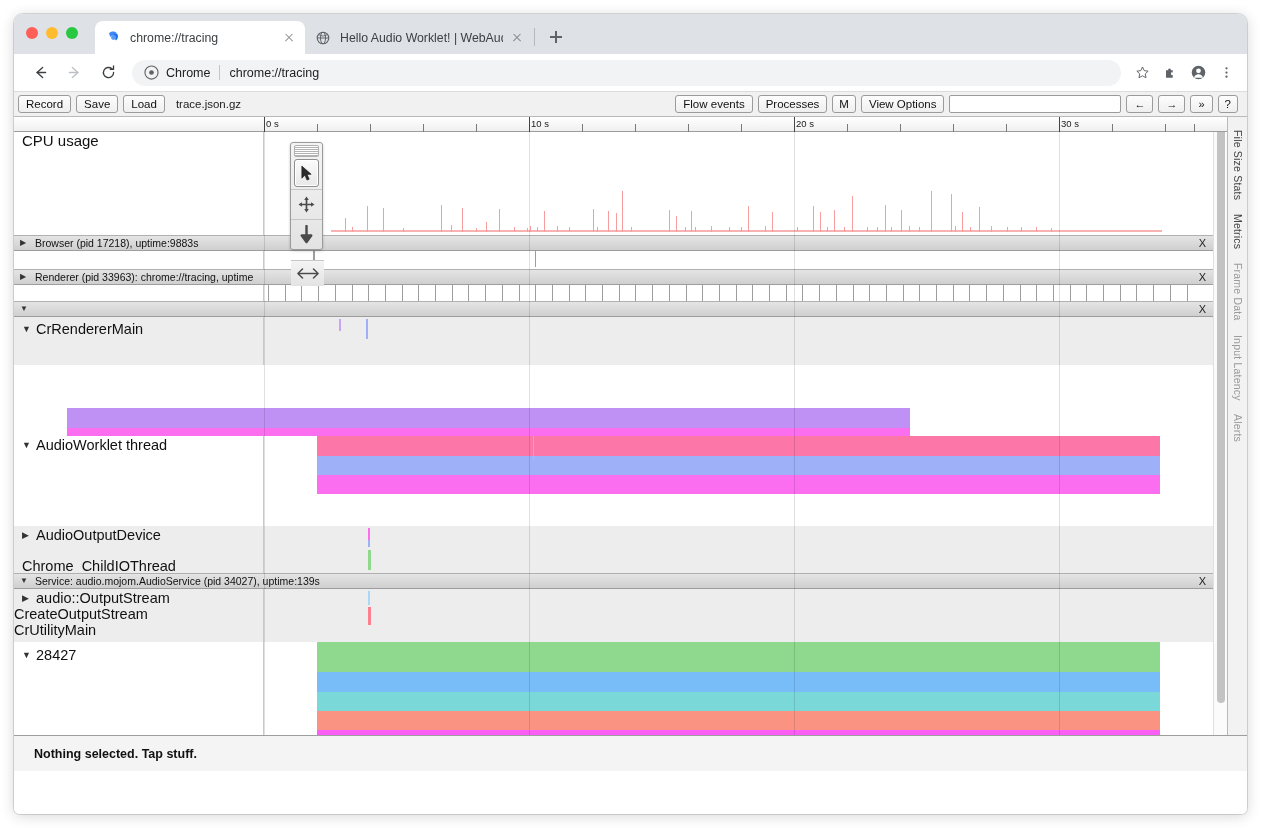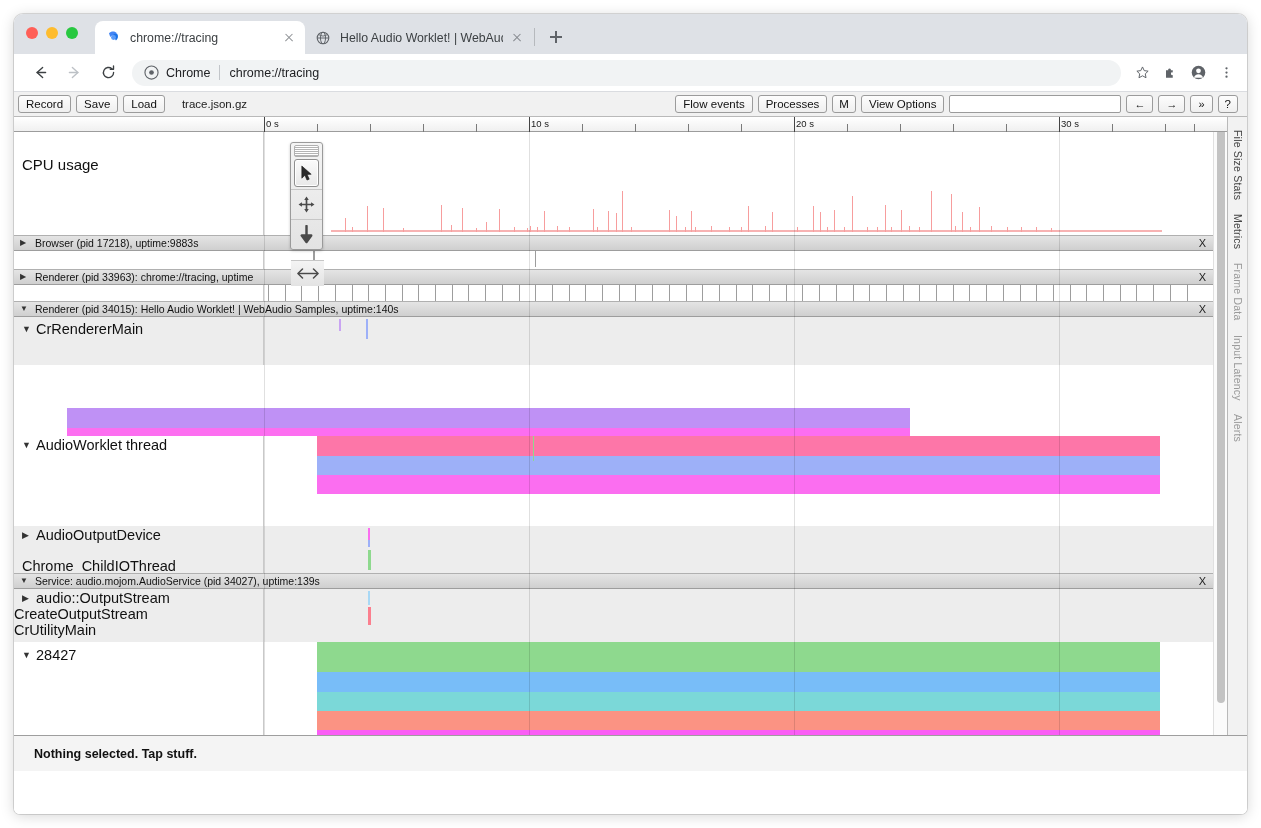--- a/index.html
+++ b/index.html
@@ -198,21 +198,21 @@
     border-radius: 3px;
     font-size: 11.5px;
     font-family: "Liberation Sans", sans-serif;
     color: #111;
     display: flex; align-items: center;
     white-space: nowrap;
   }
   .filename {
     font-size: 11.5px;
     color: #222;
-    margin-left: 12px;
+    margin-left: 6px;
   }
   .toolbar-spacer { flex: 1 1 auto; }
   .search-box {
     width: 172px;
     height: 18px;
     background: #fff;
     border: 1px solid #9b9b9b;
     border-radius: 2px;
     margin-right: 5px;
   }
@@ -381,21 +381,21 @@
   .tri {
     display: inline-block;
     width: 10px;
     color: #333;
     font-size: 9px;
     margin-right: 4px;
     vertical-align: 2px;
   }
 
   
-  .cpu-label { font-size: 15px; color: #111; padding-top: 24px; }
+  .cpu-label { font-size: 15px; color: #111; padding-top: 0; }
   .cpu-canvas { position: relative; }
   .cpu-base {
     position: absolute;
     left: 67px; right: 51px; bottom: 3px;
     height: 2px;
     background: #f7b2b2;
   }
   .spike {
     position: absolute;
     bottom: 3px;
@@ -792,21 +792,20 @@
                   <div class="densetick" style="left: 855.7px; background: rgb(157, 157, 157);"></div>
                   <div class="densetick" style="left: 872.4px; background: rgb(157, 157, 157);"></div>
                   <div class="densetick" style="left: 889.1px; background: rgb(157, 157, 157);"></div>
                   <div class="densetick" style="left: 905.8px; background: rgb(157, 157, 157);"></div>
                   <div class="densetick" style="left: 922.5px; background: rgb(157, 157, 157);"></div>
                 </div>
             </div>
 
             <div class="proc-header">
               <span class="tri">▼</span>
-              <span>Renderer (pid 34015): Hello Audio Worklet! | WebAudio Samples, uptime:140s</span>
               <span class="closeX">X</span>
             </div>
 
             <div class="row shaded" style="height:48px">
               <div class="label">
                 <div class="rowtitle" style="padding-top:4px">
                   <span class="tri">▼</span><span>CrRendererMain</span>
                 </div>
               </div>
               <div class="canvas" id="crrenderermain-canvas">

